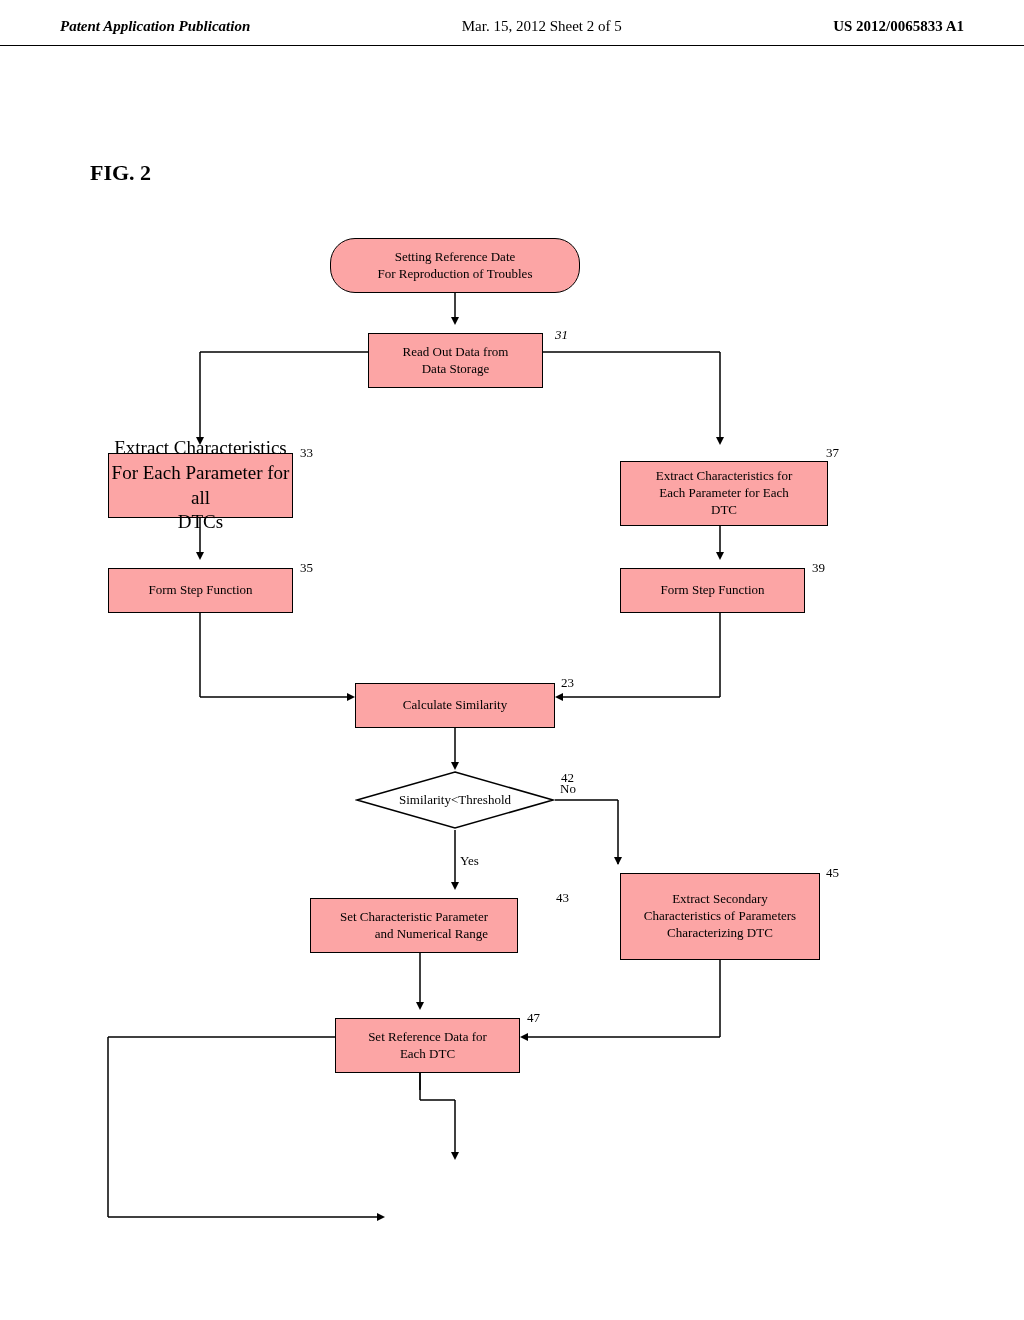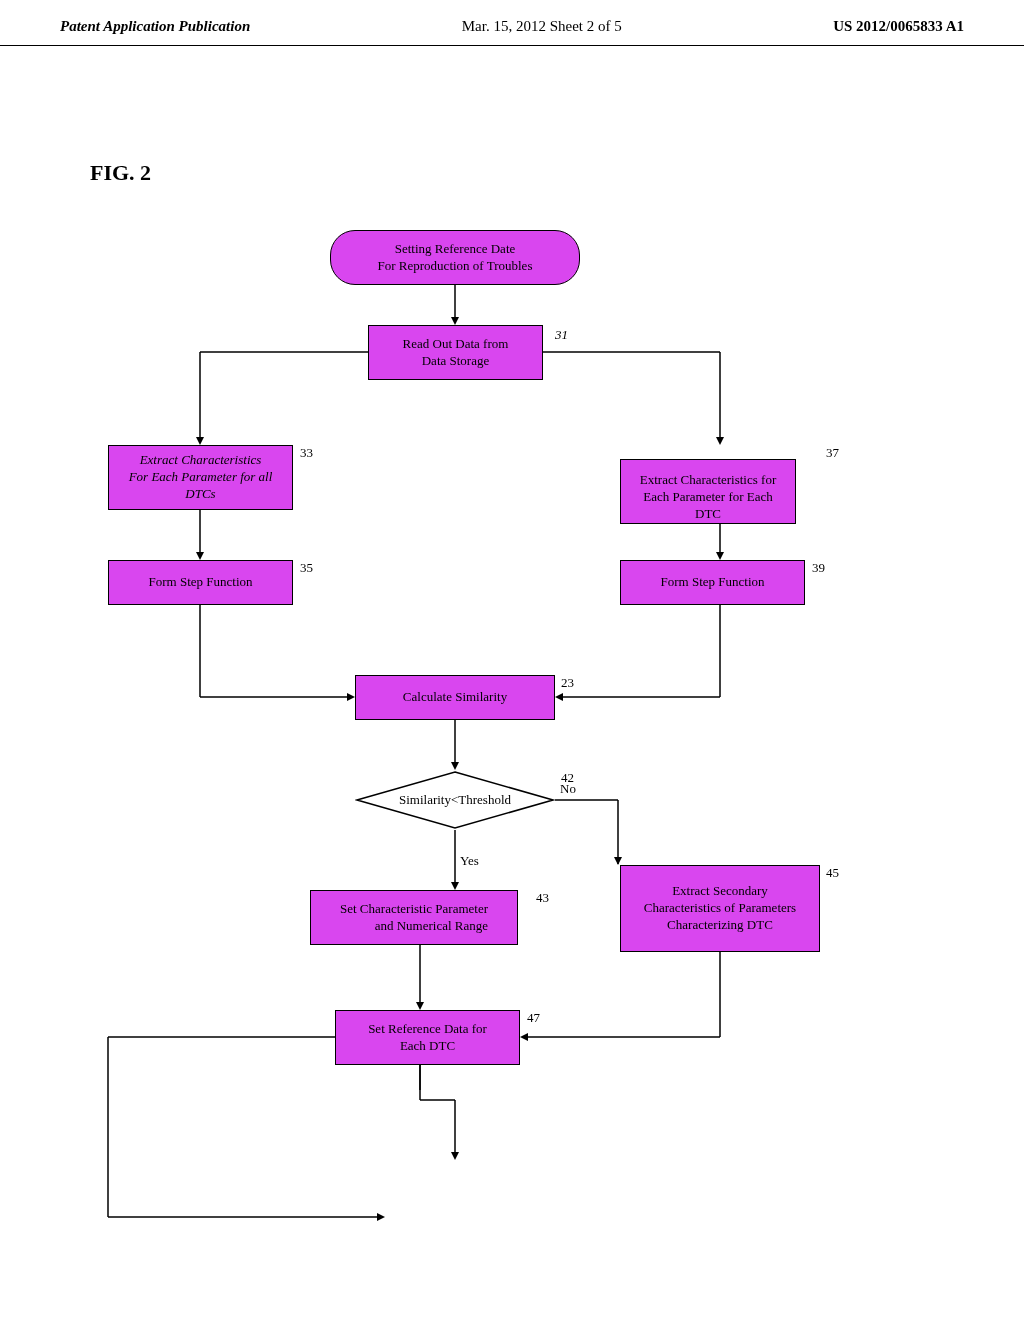--- a/index.html
+++ b/index.html
@@ -55,21 +55,22 @@
 
     
     .fc-shape {
       position: absolute;
       display: flex;
       align-items: center;
       justify-content: center;
       text-align: center;
       font-size: 13px;
       line-height: 1.3;
-      background: #d946ef;
+      background: #fca5a5;
+      margin-top: 8px;
     }
 
     .fc-rounded {
       border: 1.5px solid #000;
       border-radius: 25px;
     }
 
     .fc-rect {
       border: 1.5px solid #000;
     }
@@ -167,27 +168,27 @@
 For Reproduction of Troubles</span>
   </div>
 
   <div class="fc-shape fc-rect" style="left:368px; top:105px; width:175px; height:55px;">
     <span style="white-space:pre-line; font-size:13px;">Read Out Data from
 Data Storage</span>
   </div>
   <span class="label-tag" style="left:555px; top:107px;font-style:italic;">31</span>
 
   <div class="fc-shape fc-rect" style="left:108px; top:225px; width:185px; height:65px;">
-    <span style="white-space:pre-line; font-size:13px;font-style:italic;">Extract Characteristics
+    <span style="white-space:pre-line; font-size:19px;">Extract Characteristics
 For Each Parameter for all
 DTCs</span>
   </div>
   <span class="label-tag" style="left:300px; top:225px;">33</span>
 
-  <div class="fc-shape fc-rect" style="left:620px; top:239px; width:176px; height:65px;align-items:flex-end;">
+  <div class="fc-shape fc-rect" style="left:620px; top:233px; width:208px; height:65px;">
     <span style="white-space:pre-line; font-size:13px;">Extract Characteristics for
 Each Parameter for Each
 DTC</span>
   </div>
   <span class="label-tag" style="left:826px; top:225px;">37</span>
 
   <div class="fc-shape fc-rect" style="left:108px; top:340px; width:185px; height:45px;">
     <span style="white-space:pre-line; font-size:13px;">Form Step Function</span>
   </div>
   <span class="label-tag" style="left:300px; top:340px;">35</span>
@@ -209,21 +210,21 @@
     <div style="position:absolute; top:0; left:0; width:200px; height:60px; display:flex; align-items:center; justify-content:center; font-size:13px; text-align:center; z-index:2;">
       <span>Similarity&lt;Threshold</span>
     </div>
   </div>
   <span class="label-tag" style="left:561px; top:550px;">42</span>
 
   <div class="fc-shape fc-rect" style="left:310px; top:670px; width:208px; height:55px;text-align:right;">
     <span style="white-space:pre-line; font-size:13px;">Set Characteristic Parameter
 and Numerical Range</span>
   </div>
-  <span class="label-tag" style="left:536px; top:670px;">43</span>
+  <span class="label-tag" style="left:556px; top:670px;">43</span>
 
   <div class="fc-shape fc-rect" style="left:620px; top:645px; width:200px; height:87px;">
     <span style="white-space:pre-line; font-size:13px;">Extract Secondary
 Characteristics of Parameters
 Characterizing DTC</span>
   </div>
   <span class="label-tag" style="left:826px; top:645px;">45</span>
 
   <div class="fc-shape fc-rect" style="left:335px; top:790px; width:185px; height:55px;">
     <span style="white-space:pre-line; font-size:13px;">Set Reference Data for

